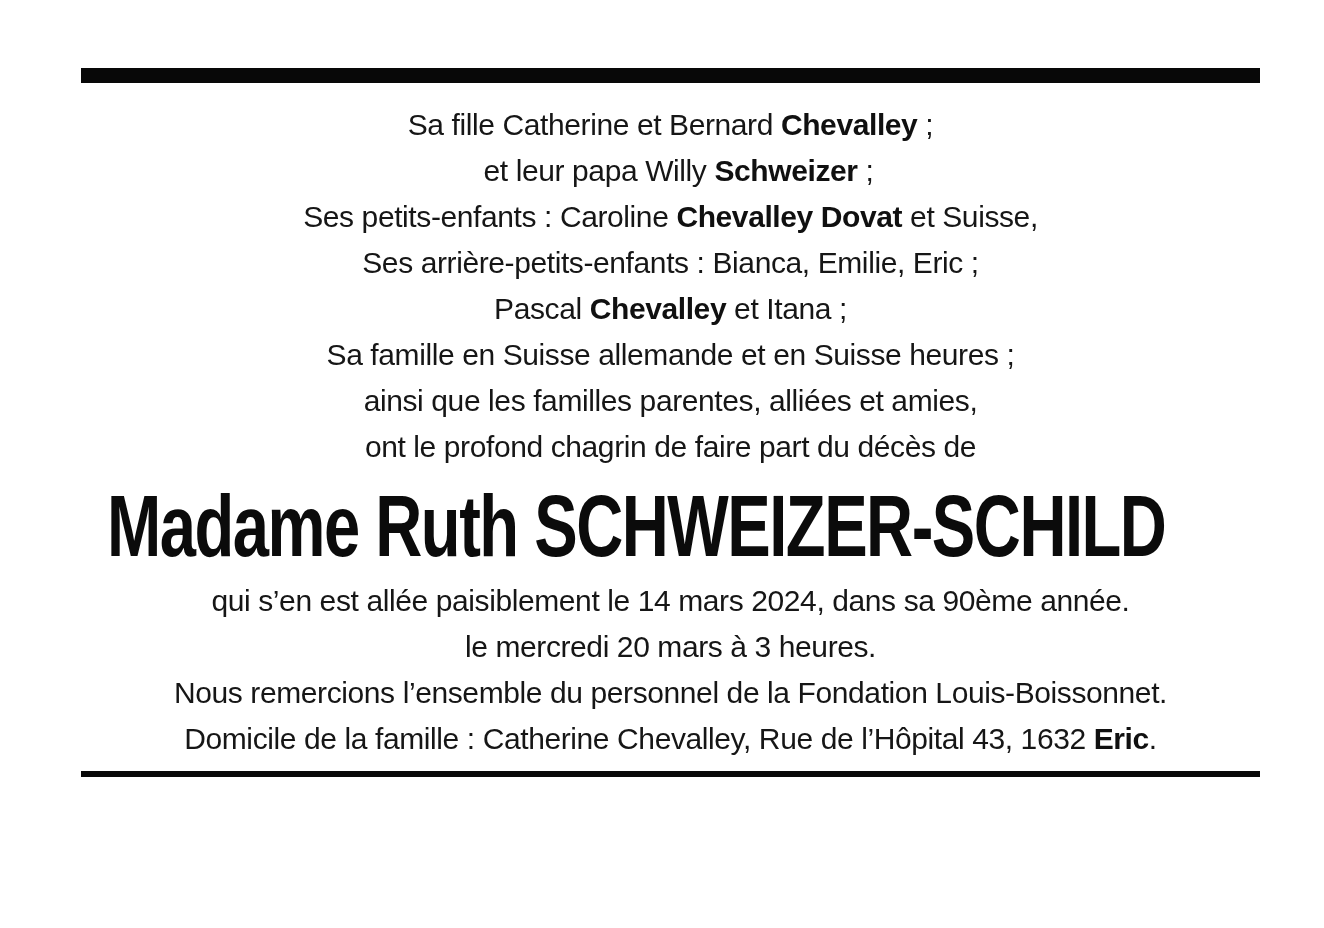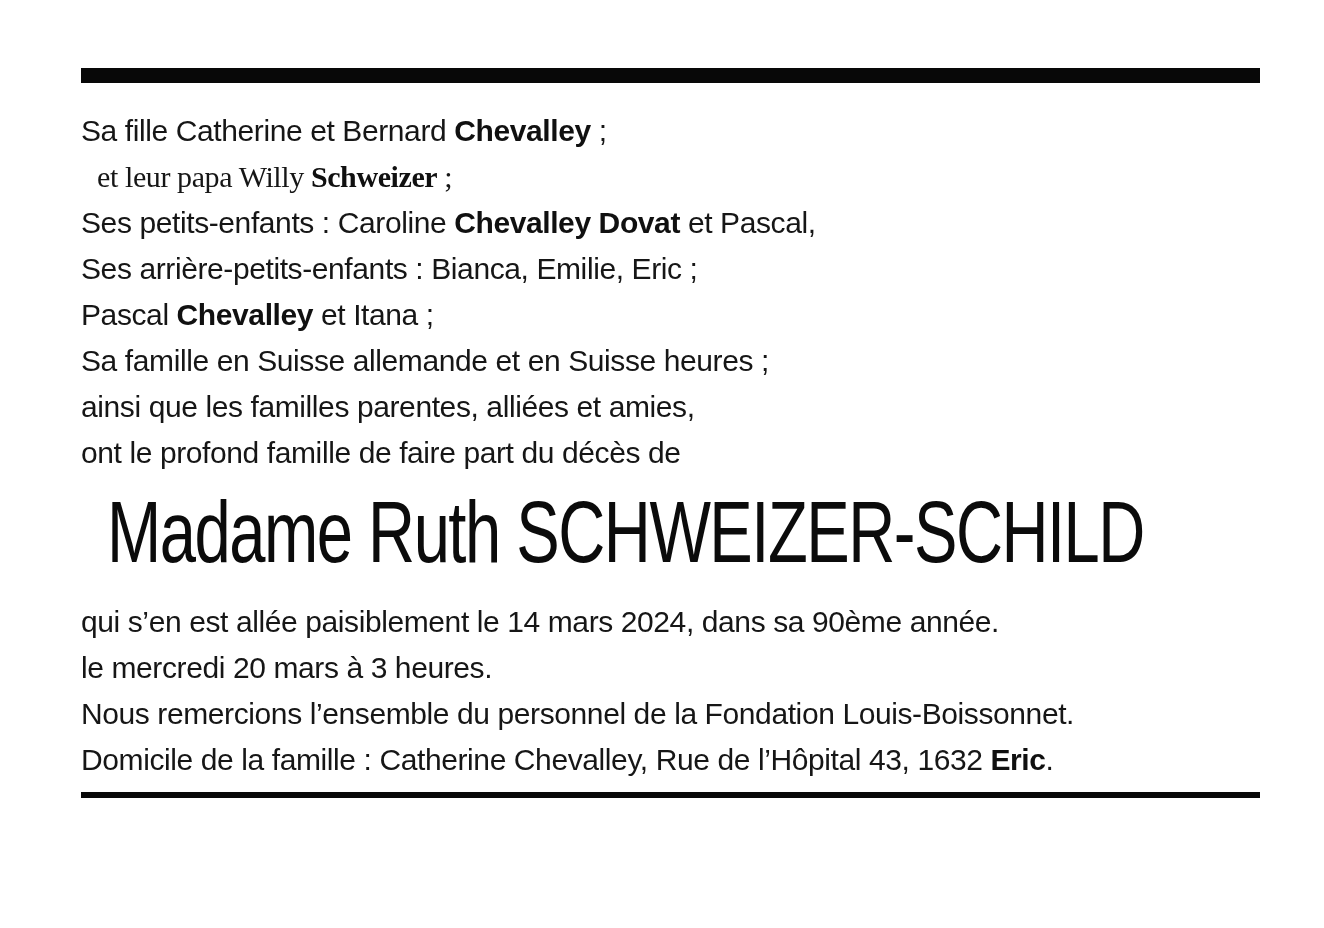--- a/index.html
+++ b/index.html
@@ -18,77 +18,78 @@
     position: relative;
     margin-left: 81px;
     width: 1179px;
     padding-top: 68px;
   }
   .rule-top {
     height: 15px;
     background: #080808;
   }
   .family-block {
-    margin-top: 25px;
+    margin-top: 19px;
+    text-align: center;
   }
   .family-block, .details-block {
     font-size: 30px;
     line-height: 46px;
     letter-spacing: -0.4px;
   }
   .line {
     white-space: nowrap;
   }
   .line.indent {
     padding-left: 16px;
-    font-family: Liberation Serif, serif;
   }
   .line b {
     font-weight: bold;
     color: #101010;
   }
   .headline {
     margin: 6px 0 0 0;
     padding-left: 26px;
     font-size: 88px;
     line-height: 100px;
-    font-weight: normal;
+    font-weight: bold;
     color: #0b0b0b;
     white-space: nowrap;
   }
   .headline .squeeze {
     display: inline-block;
     transform: scaleX(0.74);
     transform-origin: left center;
     letter-spacing: -2px;
   }
   .details-block {
-    margin-top: 17px;
+    margin-top: 2px;
+    text-align: center;
   }
   .rule-bottom {
     height: 6px;
     background: #080808;
     margin-top: 9px;
   }
 </style>
 </head>
 <body>
 
 <div class="sheet">
   <div class="rule-top"></div>
 
   <div class="family-block">
       <div class="line"><span>Sa fille Catherine et Bernard </span><b>Chevalley</b><span> ;</span></div>
       <div class="line indent"><span>et leur papa Willy </span><b>Schweizer</b><span> ;</span></div>
-      <div class="line"><span>Ses petits-enfants : Caroline </span><b>Chevalley Dovat</b><span> et Pascal,</span></div>
+      <div class="line"><span>Ses petits-enfants : Caroline </span><b>Chevalley Dovat</b><span> et Suisse,</span></div>
       <div class="line"><span>Ses arrière-petits-enfants : Bianca, Emilie, Eric ;</span></div>
       <div class="line"><span>Pascal </span><b>Chevalley</b><span> et Itana ;</span></div>
       <div class="line"><span>Sa famille en Suisse allemande et en Suisse heures ;</span></div>
       <div class="line"><span>ainsi que les familles parentes, alliées et amies,</span></div>
-      <div class="line"><span>ont le profond famille de faire part du décès de</span></div>
+      <div class="line"><span>ont le profond chagrin de faire part du décès de</span></div>
     </div>
 
   <h1 class="headline"><span class="squeeze">Madame Ruth SCHWEIZER-SCHILD</span></h1>
 
   <div class="details-block">
       <div class="line"><span>qui s’en est allée paisiblement le 14 mars 2024, dans sa 90ème année.</span></div>
       <div class="line"><span>le mercredi 20 mars à 3 heures.</span></div>
       <div class="line"><span>Nous remercions l’ensemble du personnel de la Fondation Louis-Boissonnet.</span></div>
       <div class="line"><span>Domicile de la famille : Catherine Chevalley, Rue de l’Hôpital 43, 1632 </span><b>Eric</b><span>.</span></div>
     </div>

